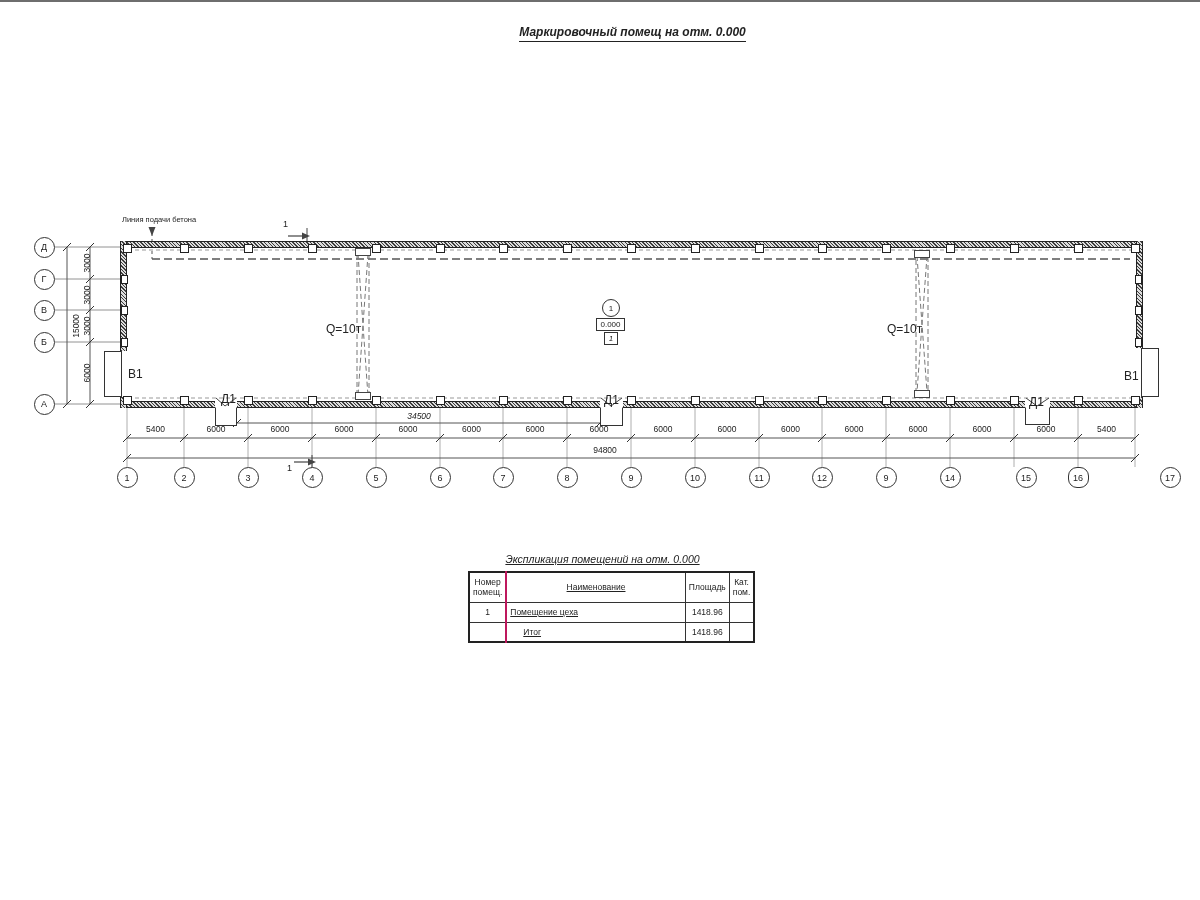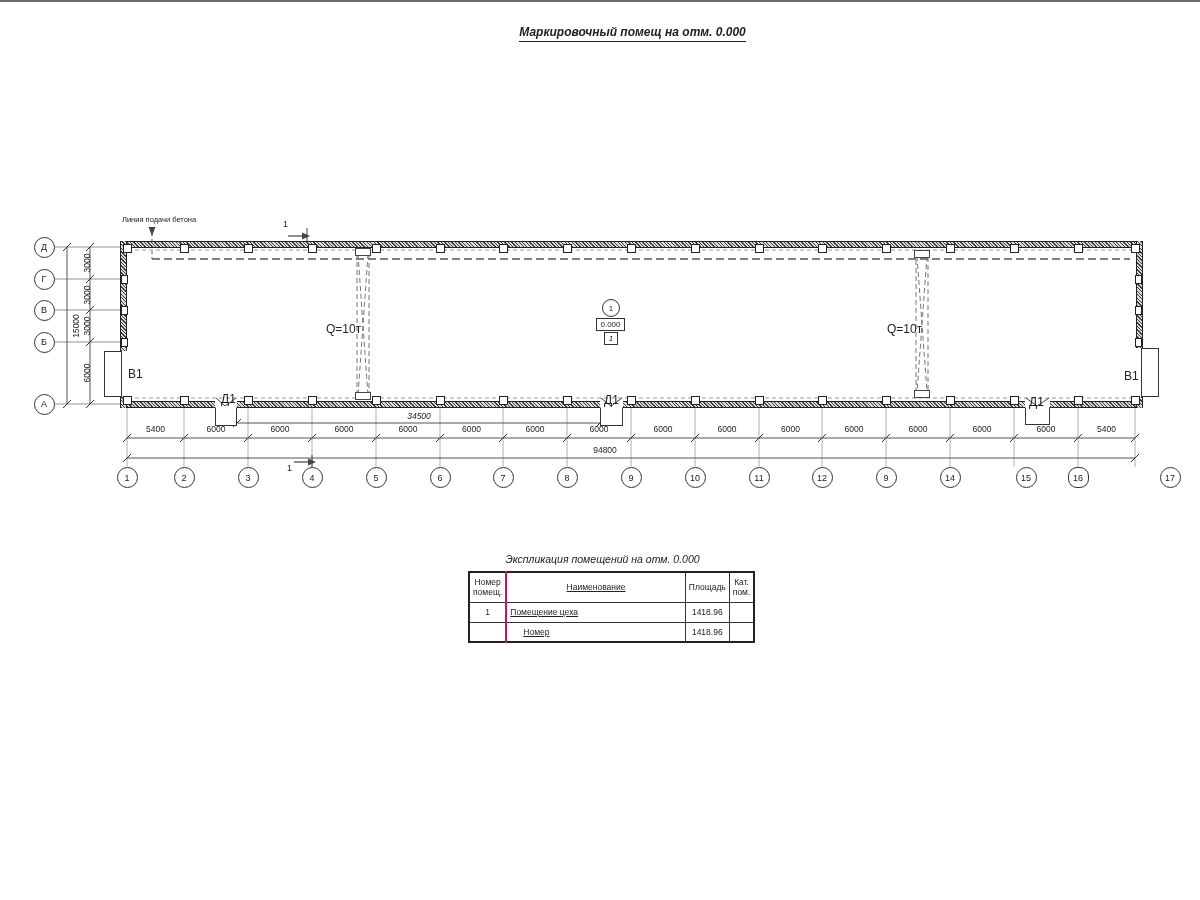--- a/index.html
+++ b/index.html
@@ -22,21 +22,21 @@
   .bubble{position:absolute;width:21px;height:21px;border:1px solid #333;border-radius:50%;background:#fff;
           display:flex;align-items:center;justify-content:center;font-size:9px;box-sizing:border-box;}
   .gate{position:absolute;border:1px solid #333;background:#fff;box-sizing:border-box;}
   .door{position:absolute;border:1px solid #333;border-top:1px solid #fff;background:#fff;box-sizing:border-box;}
   .cap{position:absolute;border:1px solid #444;background:#fff;box-sizing:border-box;}
   .mark-box{position:absolute;border:1px solid #333;background:#fff;box-sizing:border-box;
             display:flex;align-items:center;justify-content:center;font-size:8px;}
   .dim{font-size:8.5px;}
   
   #schedule-title{position:absolute;left:420px;top:549px;width:365px;text-align:center;}
-  #schedule-title span{display:inline-block;font-style:italic;font-size:10.5px;border-bottom:1px solid #222;padding-bottom:15px;}
+  #schedule-title span{display:inline-block;font-style:italic;font-size:10.5px;border-bottom:1px solid #222;padding-bottom:15px;text-decoration:underline;}
   #schedule{position:absolute;left:468px;top:571px;border-collapse:collapse;table-layout:fixed;}
   #schedule td,#schedule th{border:1px solid #333;font-size:8.5px;font-weight:normal;
             padding:0 3px;overflow:hidden;box-sizing:border-box;background:#fff;}
   #schedule{border:2px solid #222;}
   #schedule .c1{width:30px;text-align:center;border-right:2px solid #be185d;}
   #schedule .c2{width:179px;text-align:center;text-decoration:underline;}
   #schedule .c3{width:42px;text-align:center;}
   #schedule .c4{width:24px;text-align:center;}
   #schedule tr.hdr td{height:30px;text-align:center;}
   #schedule tr.row td{height:20px;}
@@ -191,21 +191,21 @@
       <td class="c4">Кат. пом.</td>
     </tr>
     <tr class="row">
       <td class="c1">1</td>
       <td class="c2 left">Помещение цеха</td>
       <td class="c3">1418.96</td>
       <td class="c4"></td>
     </tr>
     <tr class="row">
       <td class="c1"></td>
-      <td class="c2 indent">Номер</td>
+      <td class="c2 indent">Итог</td>
       <td class="c3">1418.96</td>
       <td class="c4"></td>
     </tr>
   </tbody>
     </table>
 
 <div class="bubble" style="left:116.5px;top:467px;">1</div>
     <div class="bubble" style="left:173.5px;top:467px;">2</div>
     <div class="bubble" style="left:237.5px;top:467px;">3</div>
     <div class="bubble" style="left:301.5px;top:467px;">4</div>

